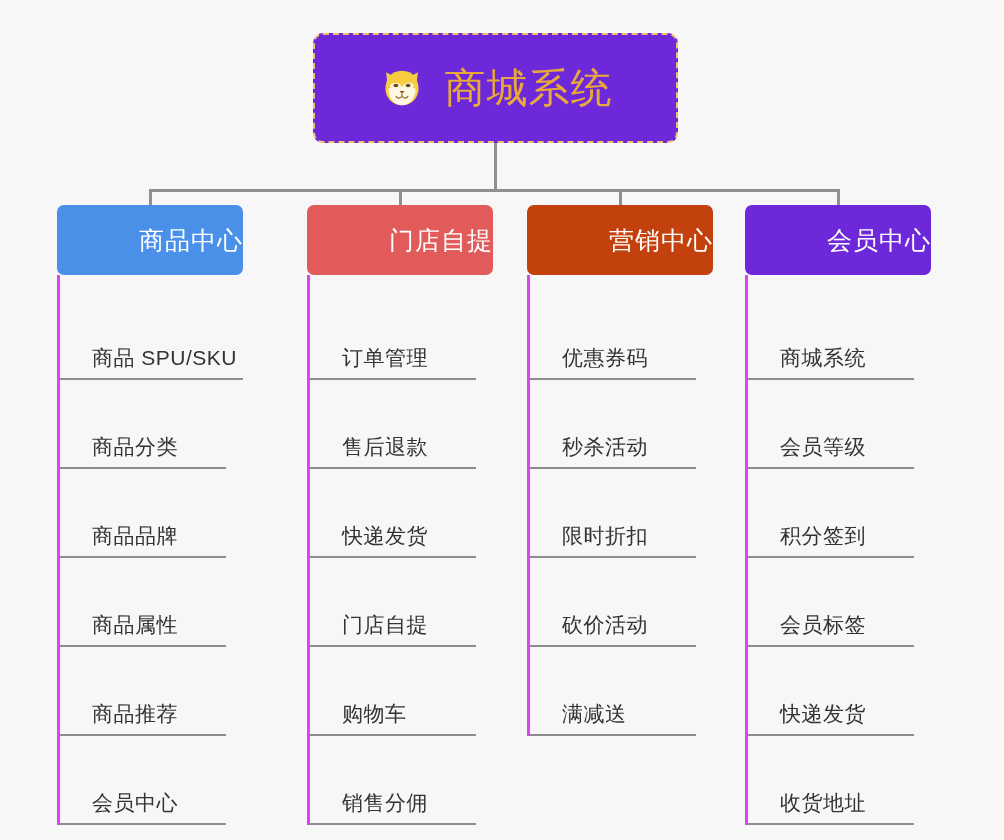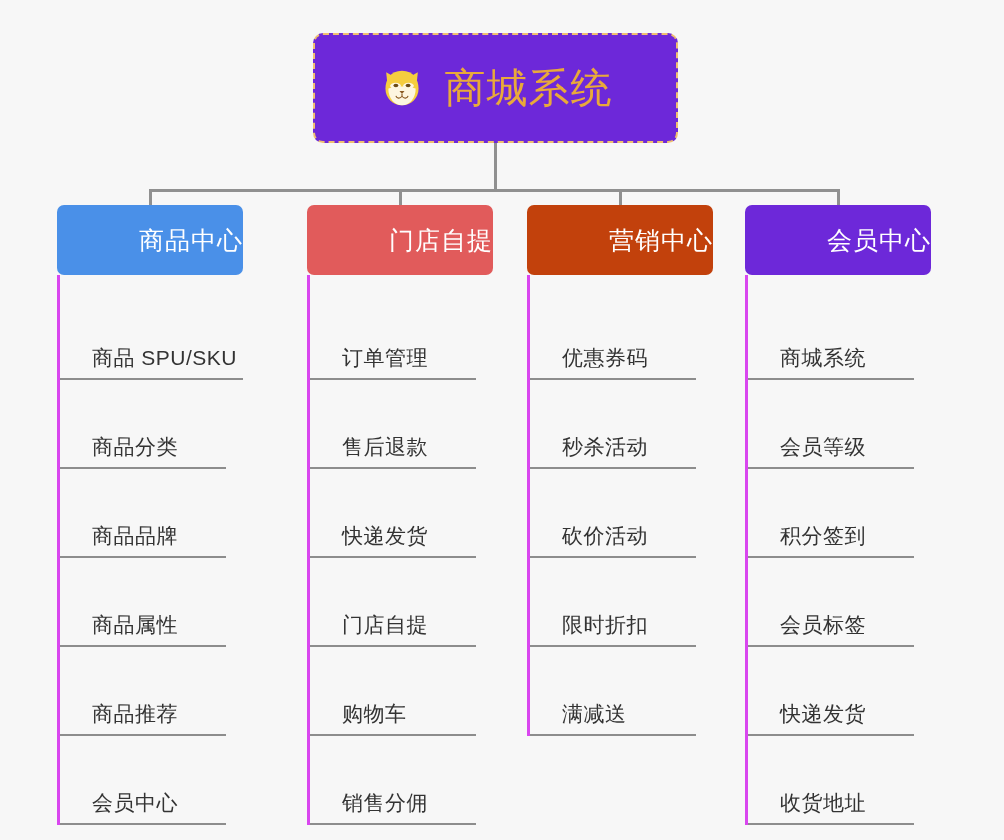--- a/index.html
+++ b/index.html
@@ -202,26 +202,26 @@
       <span>营销中心</span>
     </div>
     <div class="col-items">
       <div class="col-item">
           <span class="col-item-inner">优惠券码</span>
         </div>
       <div class="col-item">
           <span class="col-item-inner">秒杀活动</span>
         </div>
       <div class="col-item">
+          <span class="col-item-inner">限时折扣</span>
+        </div>
+      <div class="col-item">
           <span class="col-item-inner">砍价活动</span>
         </div>
       <div class="col-item">
-          <span class="col-item-inner">限时折扣</span>
-        </div>
-      <div class="col-item">
           <span class="col-item-inner">满减送</span>
         </div>
     </div>
   </div>
 
   <div class="column col-green" style="left:745px;">
     <div class="cat-box">
       <span>会员中心</span>
     </div>
     <div class="col-items">

